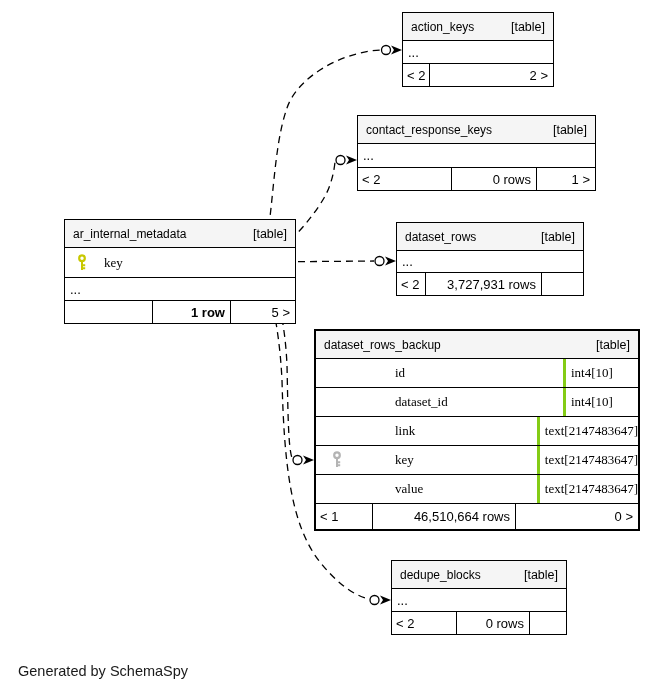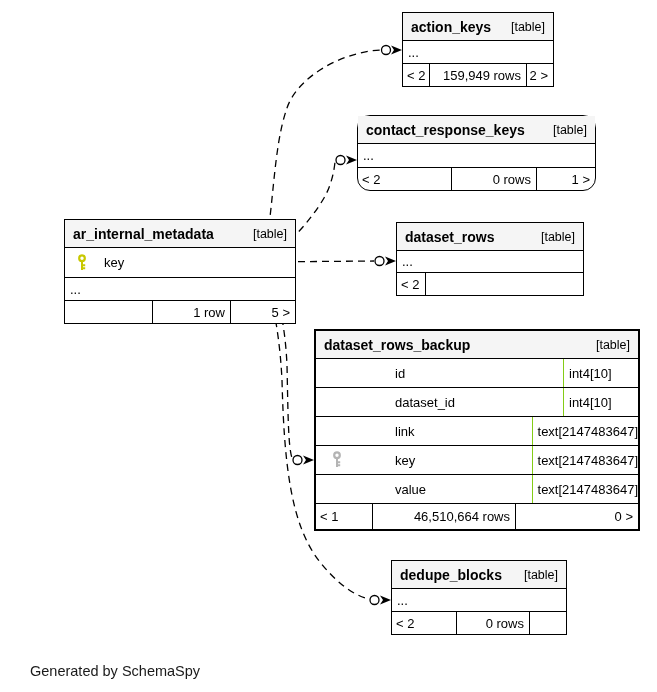--- a/index.html
+++ b/index.html
@@ -27,33 +27,34 @@
     color:#000;
   }
   .tbl.emph{border:2px solid #000;}
   .hdr{
     display:flex;align-items:center;justify-content:space-between;
     background:#f5f5f5;
     border-bottom:1px solid #000;
     height:27px;
     padding:0 8px;
   }
-  .tname{font-weight:bold;font-size:14px;}
+  .tname{font-weight:normal;font-size:12px;}
   .ttag{font-size:12.5px;}
   .crow{
     position:relative;
     display:flex;align-items:stretch;
     border-bottom:1px solid #000;
     height:28px;
+    font-family:Liberation Serif, serif;
   }
   .cicon{position:absolute;top:5px;width:12px;height:18px;}
   .cname{display:flex;align-items:center;}
   .ctype{
     display:flex;align-items:center;
-    border-left:1px solid #84cc16;
+    border-left:3px solid #84cc16;
     padding-left:5px;
     box-sizing:border-box;
   }
   .erow{
     display:flex;align-items:center;
     border-bottom:1px solid #000;
     height:22px;
     padding-left:5px;
   }
   .frow{display:flex;height:22px;}
@@ -64,47 +65,47 @@
   }
   .fm,.fr{border-left:1px solid #000;justify-content:flex-end;padding-right:5px;}
   .fl{padding-left:4px;}
   .fr{flex:1;}
 
   
   #t-ar {left:16px; top:219px; width:232px;margin-left:48px;}
   #t-ar .crow{height:29px;}
   #t-ar .cicon{left:11px;top:6px;}
   #t-ar .cname{padding-left:39px;}
-  #t-ar .fl{width:87px;} #t-ar .fm{width:78px;}
+  #t-ar .fl{width:87px;} #t-ar .fm{width:78px;font-weight:bold;}
 
   #t-ak {left:402px; top:12px; width:152px;}
   #t-ak .fl{width:26px;} #t-ak .fm{width:97px;}
 
-  #t-crk{left:357px; top:115px; width:239px;border-radius:13px;}
+  #t-crk{left:357px; top:115px; width:239px;}
   #t-crk .erow{height:23px;}
   #t-crk .fl{width:93px;} #t-crk .fm{width:85px;}
 
   #t-dr {left:396px; top:222px; width:188px;}
   #t-dr .erow{height:21px;}
   #t-dr .fl{width:28px;} #t-dr .fm{width:116px;}
 
   #t-drb{left:314px; top:329px; width:326px;}
   #t-drb .hdr{height:27px;align-items:center;}
   #t-drb .cname{width:199px;padding-left:31px;box-sizing:border-box;margin-left:48px;}
   #t-drb .ctype{flex:1;}
   #t-drb .cicon{left:15px;}
   #t-drb .frow{height:25px;}
   #t-drb .fl{width:56px;} #t-drb .fm{width:143px;}
 
   #t-db {left:391px; top:560px; width:176px;}
   #t-db .fl{width:64px;} #t-db .fm{width:73px;}
 
   #gen-note{
     position:absolute;left:18px;top:663px;
-    font-size:14.5px;color:#1a1a1a;margin-left:12px;
+    font-size:14.5px;color:#1a1a1a;
   }
 </style>
 </head>
 <body>
 
 <div id="canvas">
 
   <svg class="links">
     <g stroke="#000" stroke-width="1.3" fill="none" stroke-dasharray="7,5">
       <path d="M262 262 C274 220 272 150 287 108 C297 78 340 52 381 50"></path>
@@ -156,21 +157,20 @@
   </div>
 
   <div class="tbl" id="t-ak">
     <div class="hdr">
       <span class="tname">action_keys</span>
       <span class="ttag">[table]</span>
     </div>
     <div class="erow">...</div>
     <div class="frow">
       <span class="fc fl">&lt; 2</span>
-      <span class="fc fm">159,949 rows</span>
       <span class="fc fr">2 &gt;</span>
     </div>
   </div>
 
   <div class="tbl" id="t-crk">
     <div class="hdr">
       <span class="tname">contact_response_keys</span>
       <span class="ttag">[table]</span>
     </div>
     <div class="erow">...</div>
@@ -182,20 +182,21 @@
   </div>
 
   <div class="tbl" id="t-dr">
     <div class="hdr">
       <span class="tname">dataset_rows</span>
       <span class="ttag">[table]</span>
     </div>
     <div class="erow">...</div>
     <div class="frow">
       <span class="fc fl">&lt; 2</span>
+      <span class="fc fm">3,727,931 rows</span>
       <span class="fc fr"></span>
     </div>
   </div>
 
   <div class="tbl emph" id="t-drb">
     <div class="hdr">
       <span class="tname">dataset_rows_backup</span>
       <span class="ttag">[table]</span>
     </div>
     <div class="crow">

